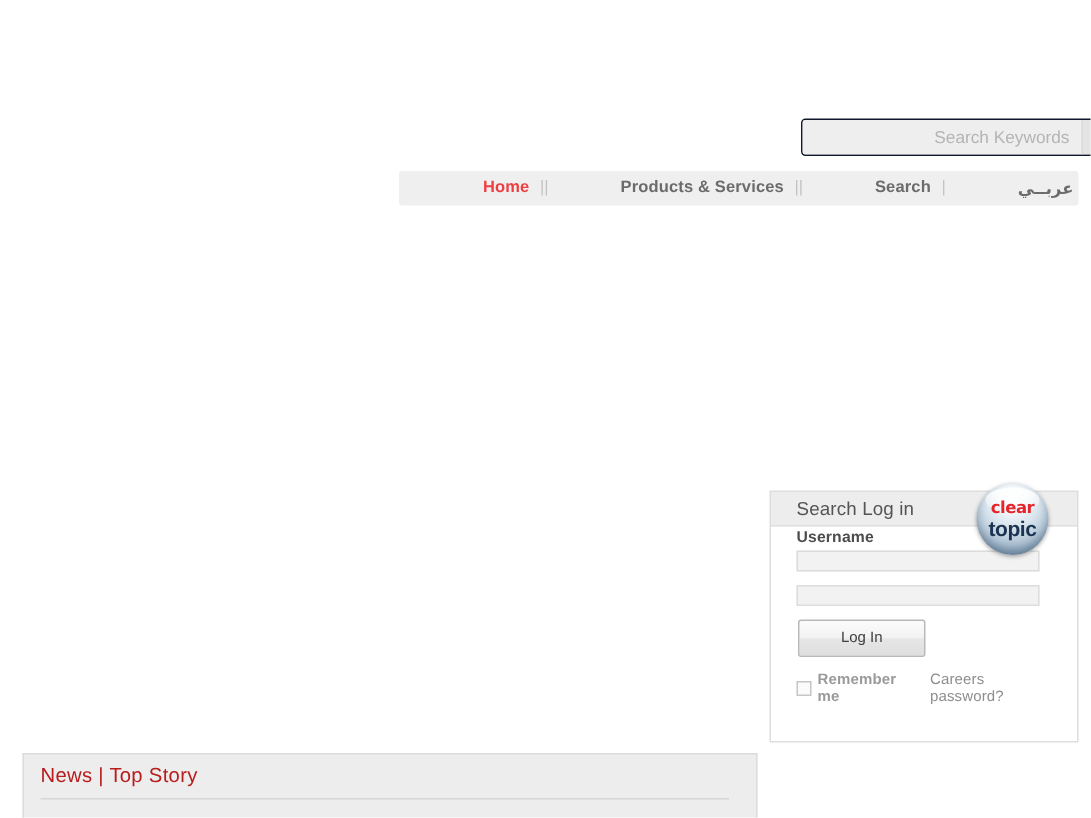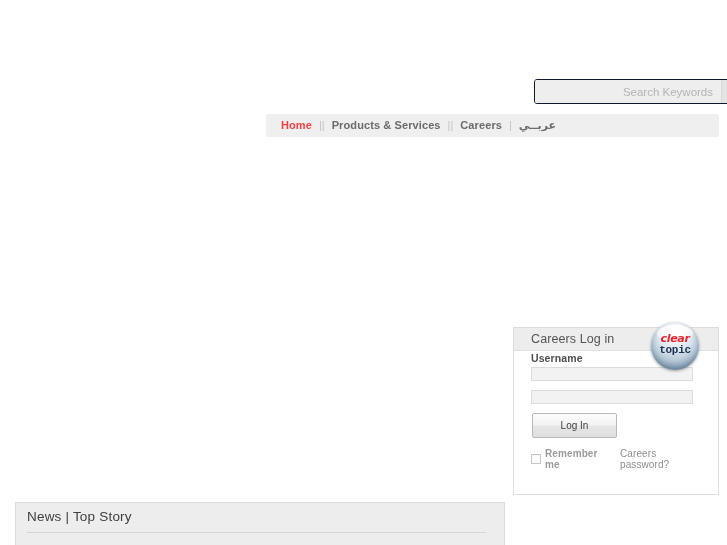--- a/index.html
+++ b/index.html
@@ -86,20 +86,21 @@
     font-weight: bold;
   }
   .nav-link {
     color: #6b6b6b;
     text-decoration: none;
     padding: 12px 7px;
     white-space: nowrap;
     line-height: 23px;
     cursor: pointer;
     letter-spacing: 0.1px;
+    margin-left: 41px;
   }
   .nav-link.active { color: #ef3e42; }
   .nav-sep {
     color: #c3c3c3;
     font-weight: normal;
     font-size: 11px;
     line-height: 23px;
     user-select: none;
   }
   .nav-link.arabic {
@@ -225,28 +226,27 @@
     width: 100%;
     text-align: center;
     line-height: 1;
     pointer-events: none;
   }
   #logo-word-clear {
     display: block;
     font-family: "DejaVu Sans", sans-serif;
     font-size: 11px;
     font-weight: bold;
-    font-style: italic;
     color: #e4262c;
     letter-spacing: -0.3px;
   }
   #logo-word-topic {
     display: block;
-    font-family: Liberation Mono, monospace;
-    font-size: 11px;
+    font-family: Liberation Sans, sans-serif;
+    font-size: 14px;
     font-weight: bold;
     color: #1b3350;
     letter-spacing: -0.3px;
     margin-top: 1px;
   }
 
   
   #news-panel {
     position: absolute;
     left: 15px;
@@ -255,21 +255,21 @@
     height: 60px;
     background: #ededed;
     border: 1px solid #dcdcdc;
     border-bottom: none;
   }
   #news-title {
     position: absolute;
     left: 11px;
     top: 6px;
     font-size: 13.5px;
-    color: #404040;
+    color: #b91c1c;
     font-weight: normal;
     letter-spacing: 0.2px;
     white-space: nowrap;
   }
   #news-rule {
     position: absolute;
     left: 11px;
     top: 29px;
     width: 459px;
     height: 1px;
@@ -286,28 +286,28 @@
     <button id="search-go">GO</button>
   </div>
 
   <nav id="main-nav">
     <a class="nav-link active" href="#">Home</a>
     <span class="nav-sep">|</span>
     <span class="nav-sep">|</span>
     <a class="nav-link" href="#">Products &amp; Services</a>
     <span class="nav-sep">|</span>
     <span class="nav-sep">|</span>
-    <a class="nav-link" href="#">Careers</a>
+    <a class="nav-link" href="#">Search</a>
     <span class="nav-sep">|</span>
     <a class="nav-link arabic" href="#">عربــي</a>
   </nav>
 
   <section id="login-panel">
     <div id="login-header">
-      <span id="login-title">Careers Log in</span>
+      <span id="login-title">Search Log in</span>
     </div>
     <div id="login-body">
       <div class="field-label">Username</div>
       <input class="text-field" type="text" value="" style="">
 
       <input class="text-field" type="password" value="" style="">
 
       <button id="login-button">Log In</button>
 
       <div id="login-footer">

